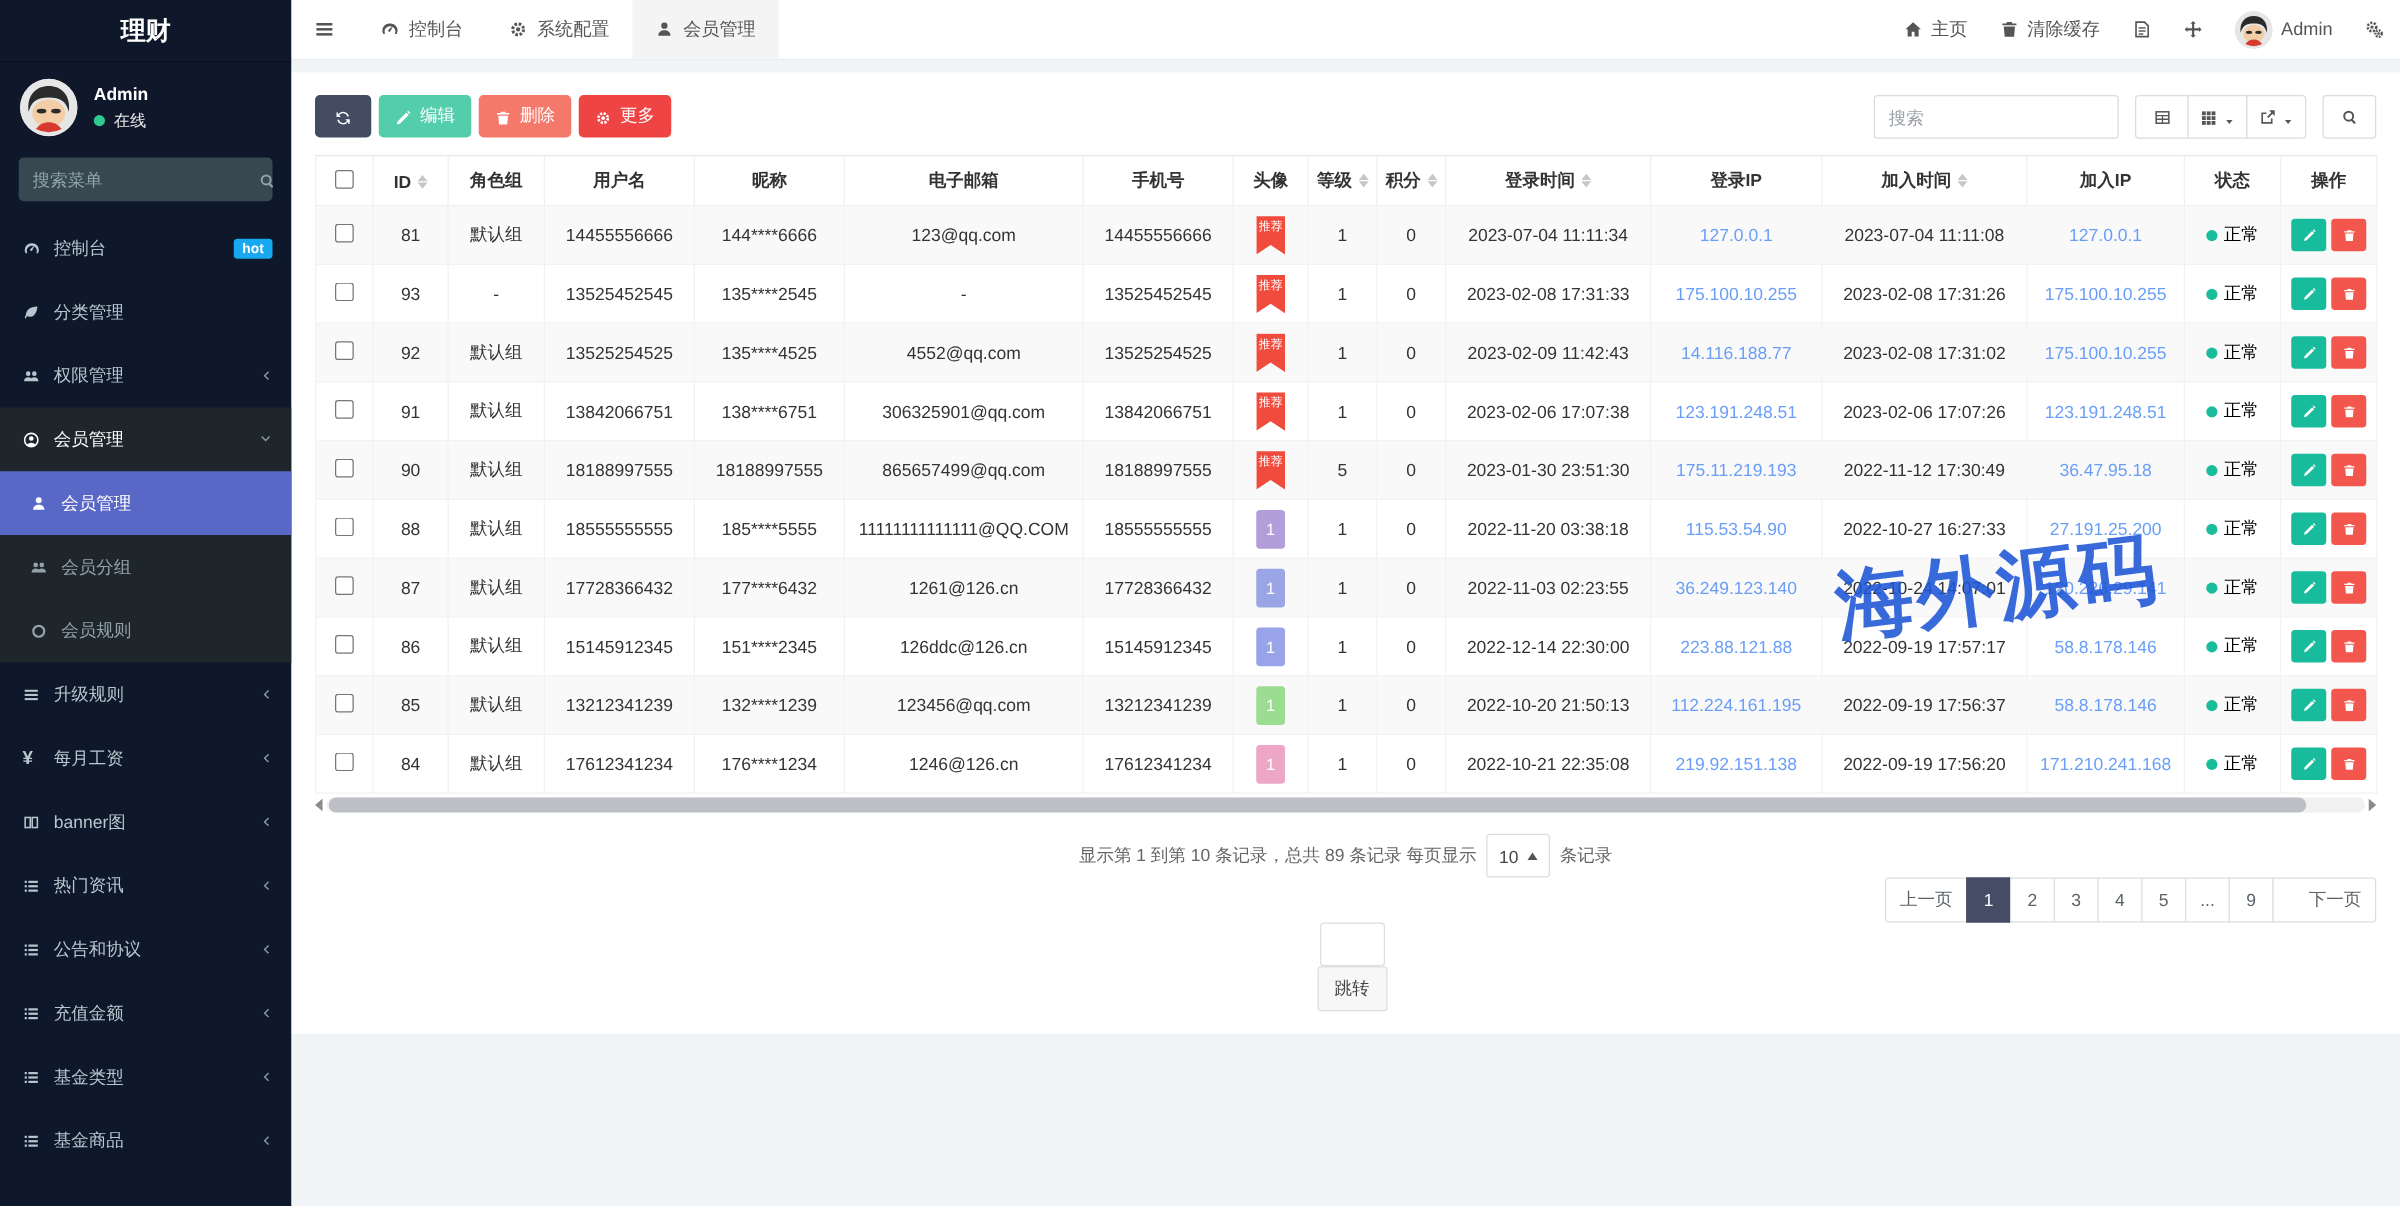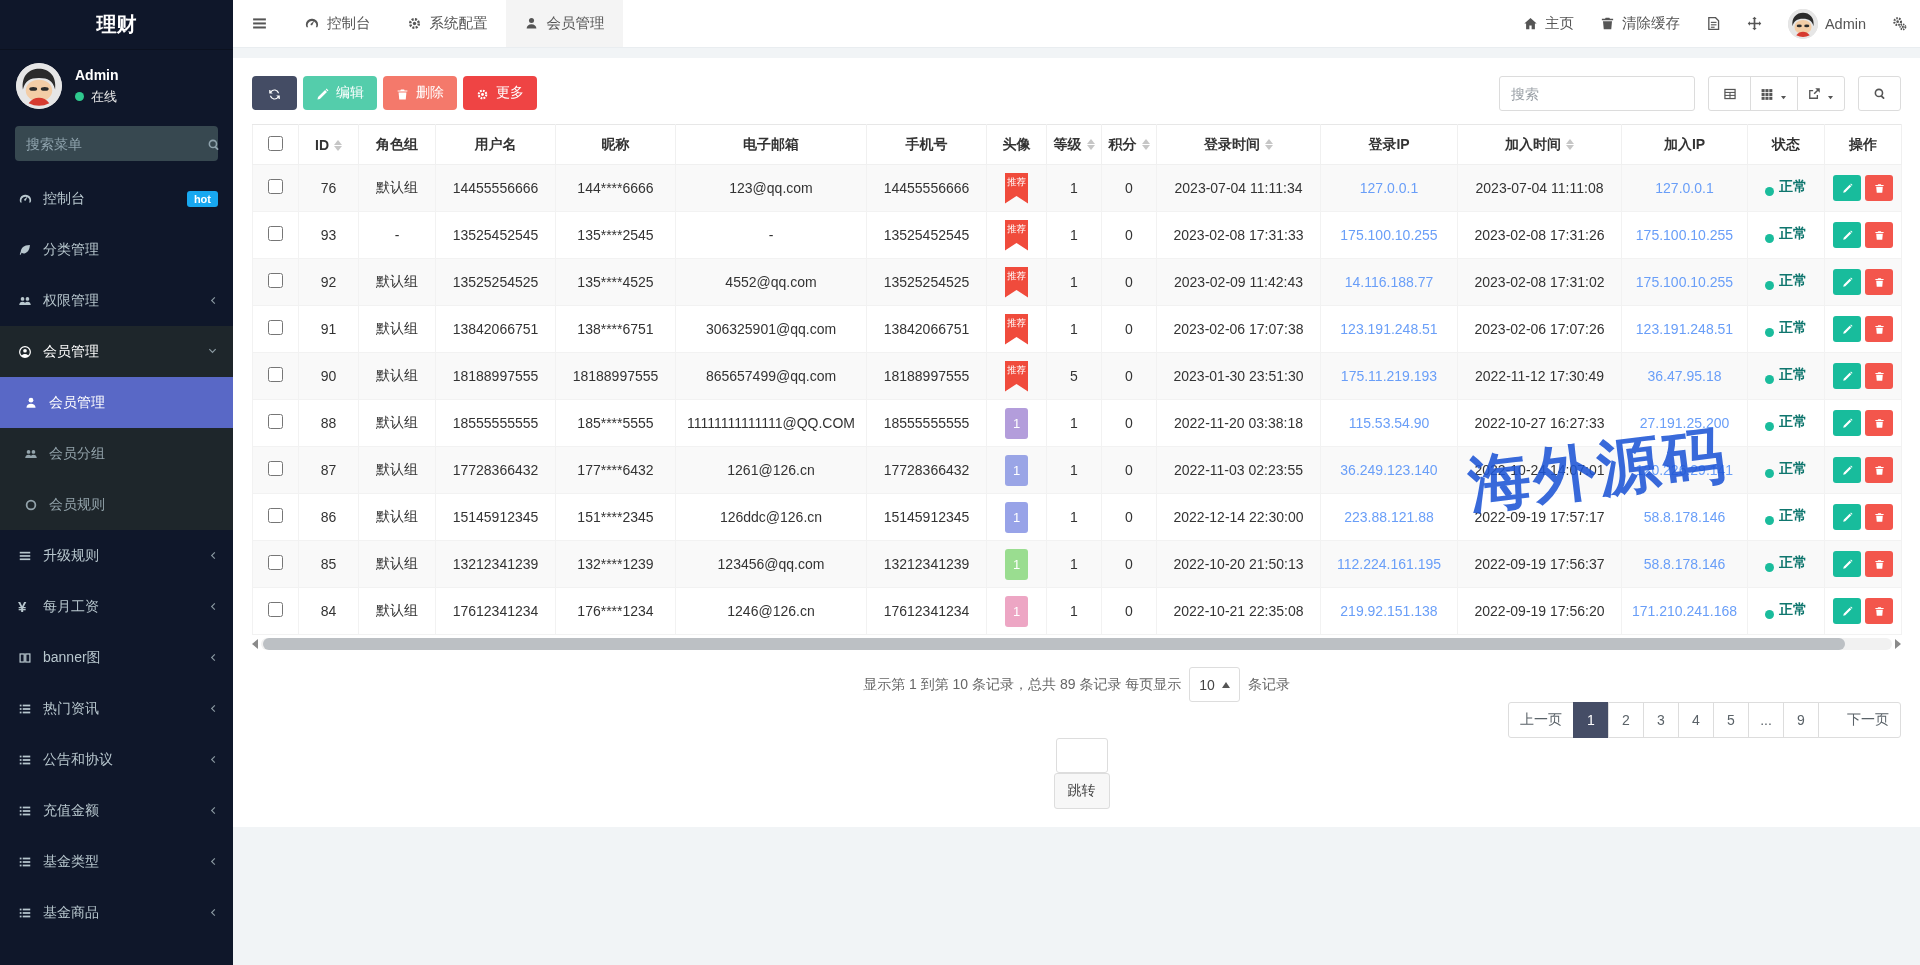--- a/index.html
+++ b/index.html
@@ -77,21 +77,21 @@
   th { height:40px; font-weight:bold; text-align:center; border:1px solid #f0f0f0; border-top:1px solid #e7e7e7; font-size:14px; color:#333; position:relative; white-space:nowrap; }
   td { height:47px; text-align:center; border:1px solid #f2f2f2; font-size:14px; color:#333; white-space:nowrap; overflow:hidden; text-overflow:ellipsis; padding:0 3px; }
   tbody tr:nth-child(odd) td { background:#f9f9f9; }
   .sort-carets { display:inline-flex; flex-direction:column; margin-left:5px; vertical-align:middle; gap:1px; }
   .sort-carets i { width:0; height:0; border-left:4px solid transparent; border-right:4px solid transparent; display:block; }
   .sort-carets .up { border-bottom:5px solid #c6c6c6; }
   .sort-carets .down { border-top:5px solid #c6c6c6; }
   .cell-link { color:#699ef8; text-decoration:none; cursor:pointer; }
   .ribbon { display:inline-block; width:23px; height:31px; background:#f04b3c; color:#fff; font-size:9.5px; line-height:1.15; padding-top:4px; clip-path:polygon(0 0,100% 0,100% 100%,50% 76%,0 100%); vertical-align:middle; }
   .tile { display:inline-block; width:23px; height:31px; border-radius:3px; color:#fff; font-size:13px; line-height:31px; text-align:center; vertical-align:middle; }
-  .status-wrap { color:#0f766e; display:inline-flex; align-items:flex-end; gap:5px;font-weight:bold; }
+  .status-wrap { color:#000000; display:inline-flex; align-items:center; gap:5px; }
   .status-wrap .dot { width:9px; height:9px; border-radius:50%; background:#1abc9c; }
   .row-btn { width:28px; height:26px; border:none; border-radius:3px; color:#fff; display:inline-flex; align-items:center; justify-content:center; margin:0 2px; cursor:pointer; }
   .row-btn .svgic { width:11px; height:11px; }
   .row-btn.edit { background:#18bc9c; }
   .row-btn.del { background:#f3564c; }
   input[type="checkbox"] { width:15px; height:15px; cursor:pointer; }
 
   
   .hscroll { display:flex; align-items:center; height:14px; margin-top:2px; }
   .hs-arrow { width:0; height:0; border-top:5px solid transparent; border-bottom:5px solid transparent; }
@@ -562,21 +562,21 @@
                   <i class="down"></i>
                 </span></th>
               <th><span>加入IP</span></th>
               <th><span>状态</span></th>
               <th><span>操作</span></th>
             </tr>
           </thead>
         <tbody id="tbody">
             <tr>
               <td><input type="checkbox" style=""></td>
-              <td>76</td>
+              <td>81</td>
               <td>默认组</td>
               <td>14455556666</td>
               <td>144****6666</td>
               <td>123@qq.com</td>
               <td>14455556666</td>
               <td><span class="ribbon" style="background:#f04b3c">推荐</span></td>
               <td>1</td>
               <td>0</td>
               <td>2023-07-04 11:11:34</td>
               <td><a class="cell-link">127.0.0.1</a></td>

